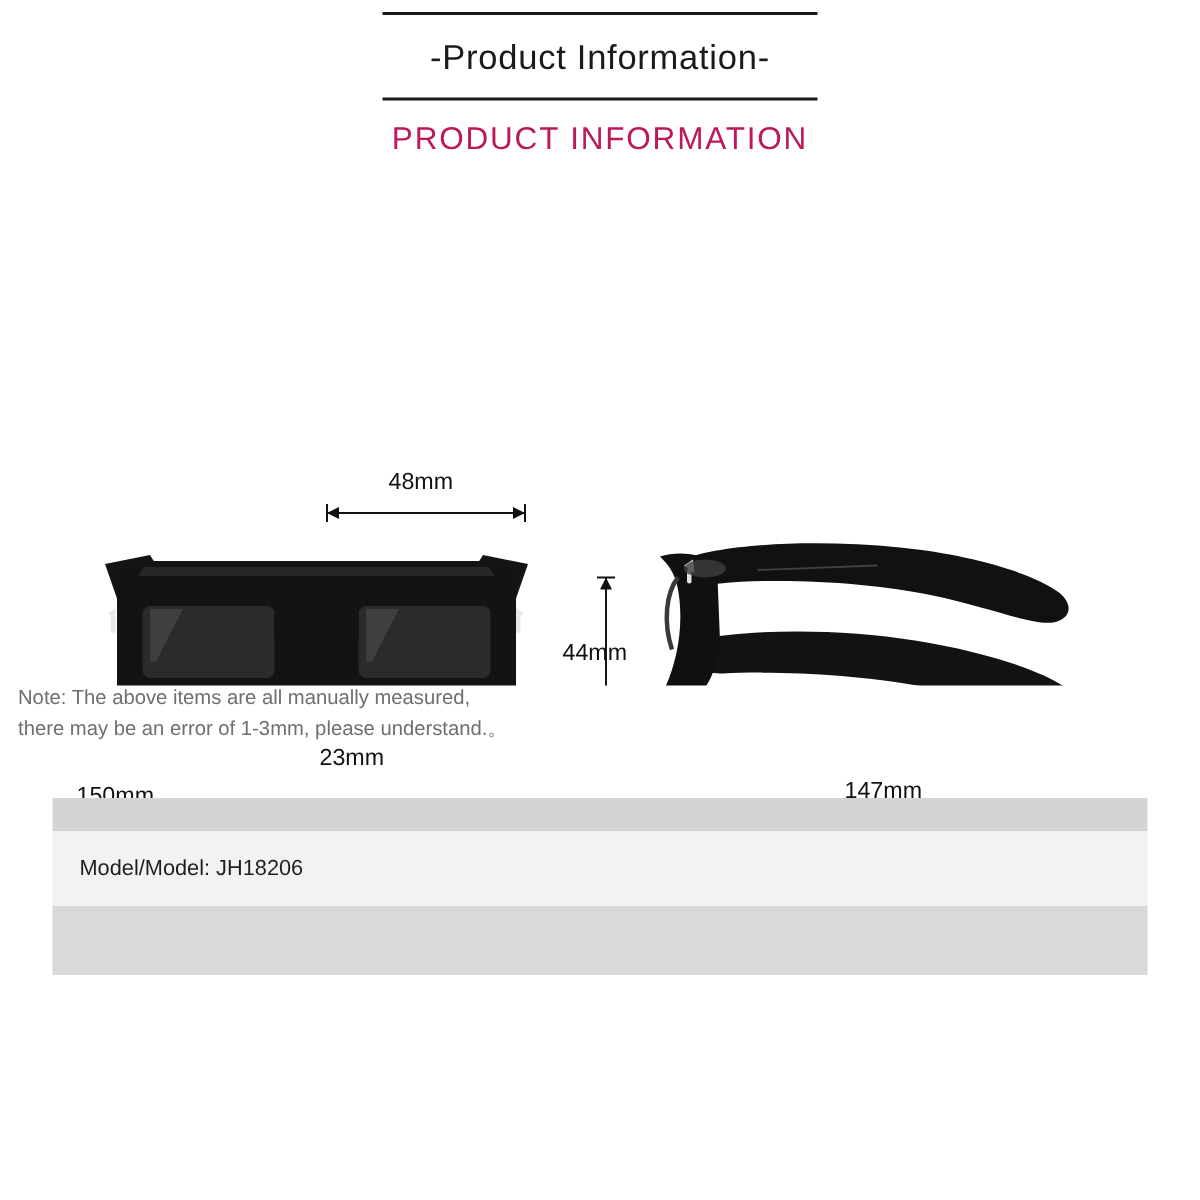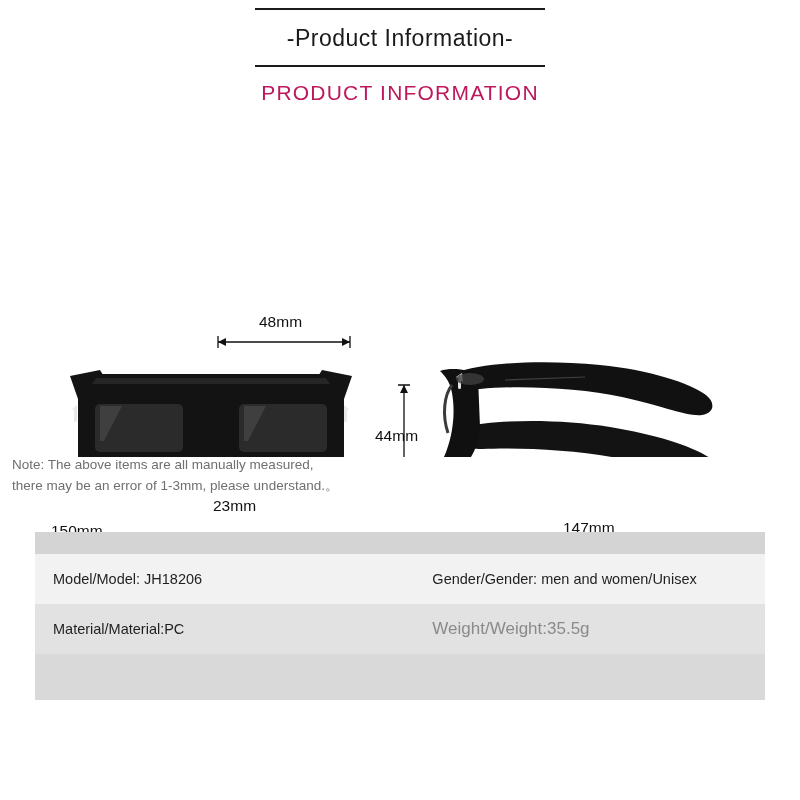--- a/index.html
+++ b/index.html
@@ -236,25 +236,20 @@
   <div class="note">
     <div>Note: The above items are all manually measured,</div>
     <div>there may be an error of 1-3mm, please understand.。</div>
   </div>
 
   <div class="spec-wrap">
     <div class="spec-bar"></div>
 
     <div class="spec-row light">
       <div class="spec-cell">Model/Model:  JH18206</div>
-      <div class="spec-cell right-shift">Gender/Gender: men and women/Unisex</div>
     </div>
 
-    <div class="spec-row dark">
-      <div class="spec-cell">Material/Material:PC</div>
-      <div class="spec-cell right-shift grey big">Weight/Weight:35.5g</div>
-    </div>
 
 
     <div class="spec-footer"></div>
   </div>
 
 </div>
 
 </body></html>

